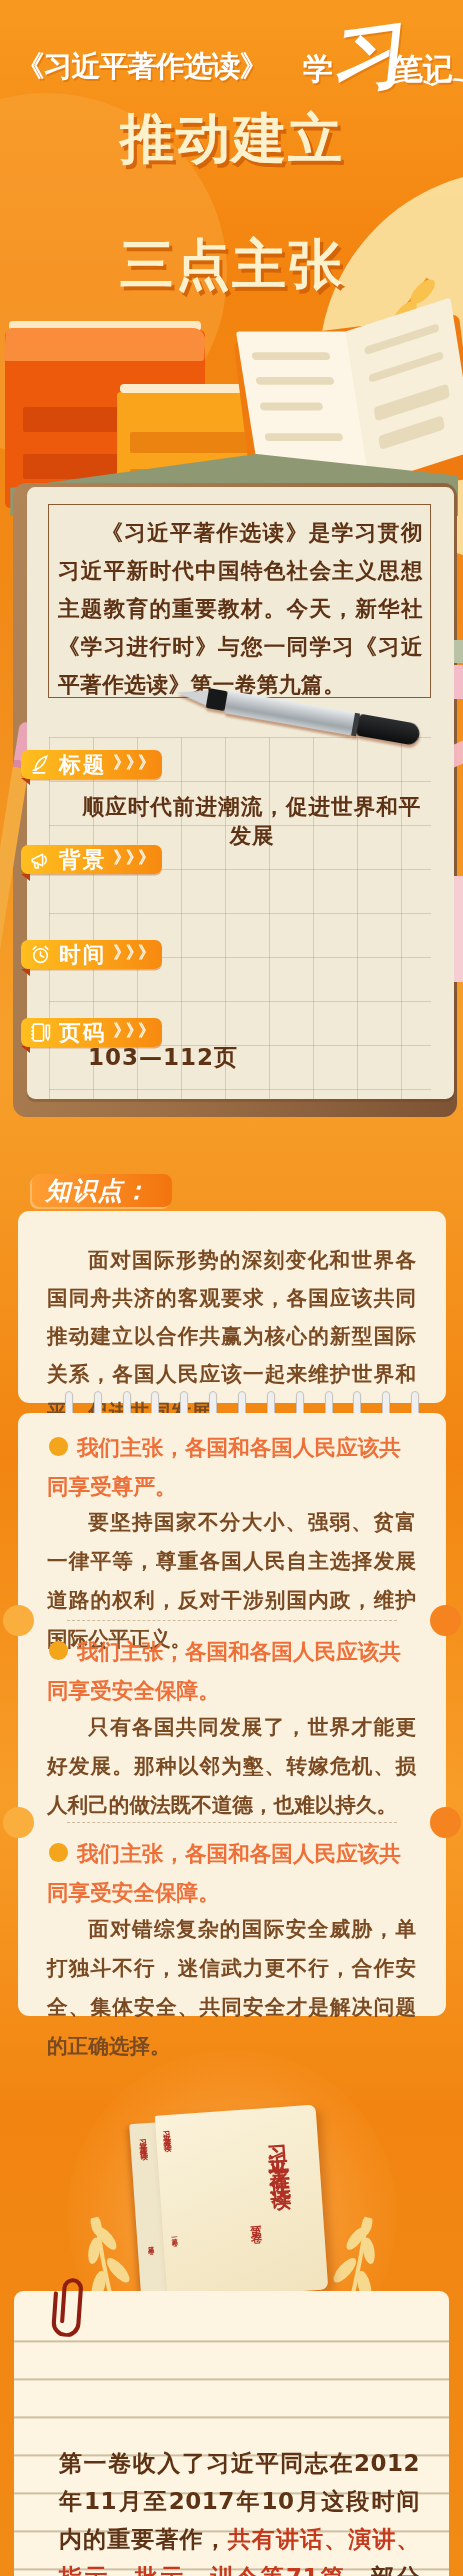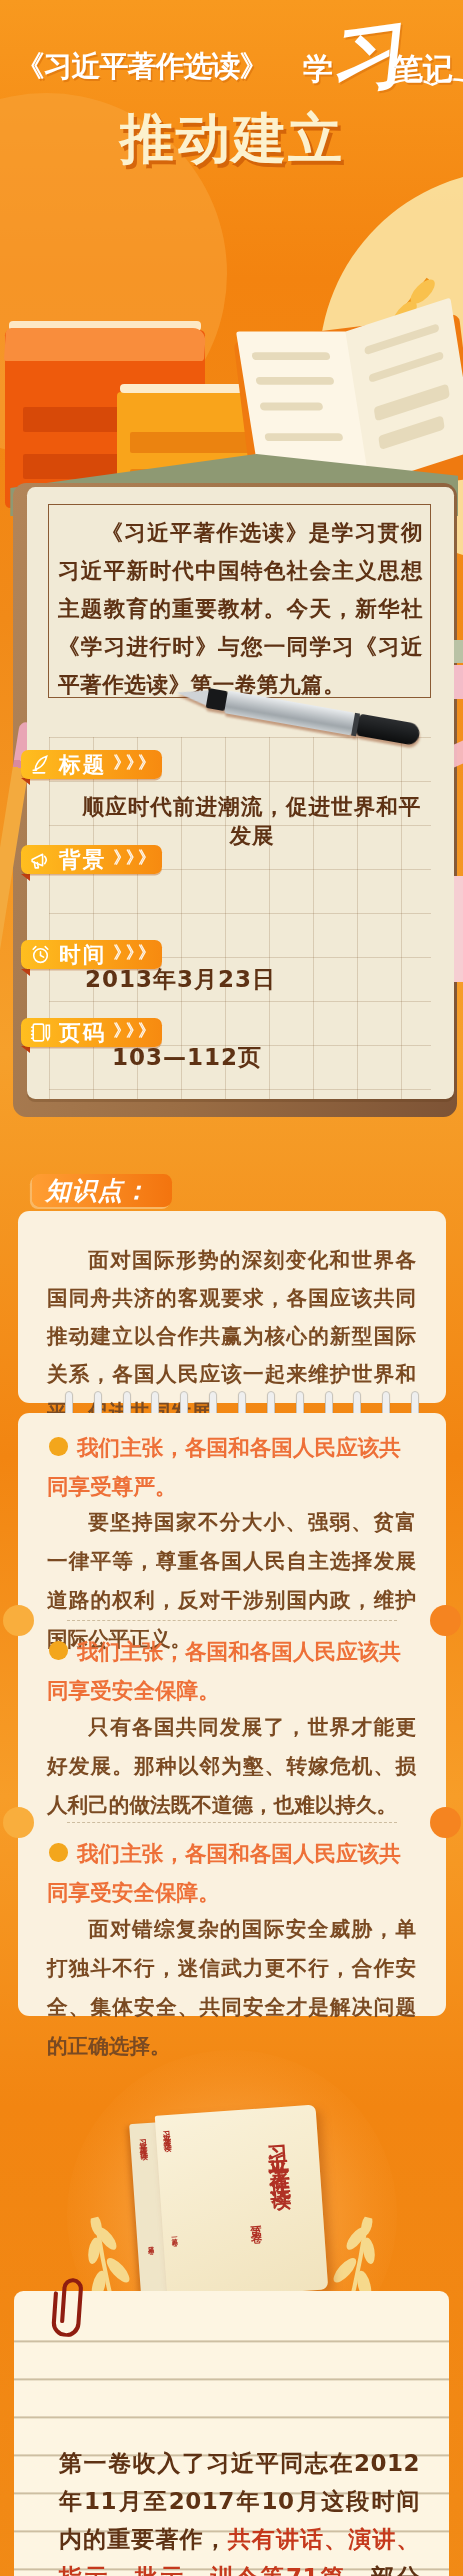--- a/index.html
+++ b/index.html
@@ -60,21 +60,21 @@
   .badge .arrows{color:#fff;font-size:16.5px;font-weight:800;opacity:.9;letter-spacing:-4.1px;padding-bottom:2.1px;}
   .fold{width:0;height:0;border-left:9.3px solid transparent;border-top:7.2px solid #bf3d12;}
   .b-title{left:20.6px;top:750px;} .f-title{left:20.6px;top:778px;}
   .b-bg{left:20.6px;top:845px;} .f-bg{left:20.6px;top:874px;}
   .b-time{left:20.6px;top:940px;} .f-time{left:20.6px;top:969px;}
   .b-page{left:20.6px;top:1018px;} .f-page{left:20.6px;top:1046px;}
   .meta-text{color:#5e3214;font-weight:700;letter-spacing:1px;text-align:center;}
   .m-title{left:77px;top:792px;width:350px;font-size:21.6px;}
   .m-bg{left:77px;top:871px;width:345px;font-size:21.6px;line-height:40px;}
   .m-time{left:85px;top:964px;font-size:23px;}
-  .m-page{left:88px;top:1042px;font-size:23px;margin-left:24px;}
+  .m-page{left:88px;top:1042px;font-size:23px;}
   
   .kbadge{left:32px;top:1174px;width:140px;height:33px;border-radius:8.2px;background:linear-gradient(90deg,#ff9e33,#f3740e);
     color:#fff;font-size:25px;font-weight:900;font-style:italic;display:flex;align-items:center;padding-left:13.4px;letter-spacing:1px;box-shadow:-2.1px 2.1px 0 rgba(252,214,160,.55);}
   .panel{left:18px;width:428px;background:#faf1df;border-radius:11.3px;}
   .panel1{top:1211px;height:192px;}
   .panel2{top:1413px;height:603px;}
   .ksummary{left:47px;top:1241px;width:369px;color:#7a4a22;font-size:20.6px;line-height:38px;font-weight:700;text-align:justify;text-indent:2em;}
   .pill{position:absolute;top:1391px;width:8.2px;height:30px;background:#efefef;border:1px solid #c9c5bc;border-radius:4.6px;box-shadow:0 1.5px 1px rgba(120,80,40,.35);}
   .dot{width:18.5px;height:18.5px;border-radius:50%;background:#f3a61c;}
   .hl{width:369px;left:47px;color:#ee7038;font-size:21.6px;font-weight:800;line-height:39px;text-indent:30px;}
@@ -141,20 +141,21 @@
     <g stroke="#ffffff" stroke-width="5" fill="none" stroke-linecap="round">
       <path d="M8 104 Q50 84 92 104 Q134 84 176 104"></path>
       <path d="M176 30 V104"></path>
         <path d="M158 30 H176"></path>
         <path d="M8 104 V96"></path>
     </g>
   </svg>
   <div class="abs logo-biji">笔记</div>
 
   <div class="abs main-title t1">推动建立</div>
+  <div class="abs main-title t3">三点主张</div>
 
   <div class="abs book-red">
     <div class="pagesbar"></div>
     <div class="flap"></div>
     <div class="bar" style="left:17.5px;top:77px;width:170px;height:25px;"></div>
     <div class="bar" style="left:17.5px;top:124px;width:170px;height:25px;"></div>
   </div>
   <div class="abs book-amber">
     <div class="pagesbar"></div>
     <div class="bar2" style="left:13.4px;top:40px;width:139px;height:20.6px;"></div>
@@ -230,21 +231,20 @@
       <g stroke="#fff" stroke-width="3" fill="none" stroke-linecap="round">
         <circle cx="22" cy="24" r="13"></circle>
           <path d="M22 17 V24 L28 27"></path>
           <path d="M8 12 L13 7"></path>
           <path d="M36 12 L31 7"></path>
       </g>
     </svg>
     <span class="lbl">时间</span>
     <span class="arrows">》》》</span>
   </div>
-  <div class="abs meta-text m-time">2013年3月23日</div>
 
   <div class="abs fold f-page"></div>
   <div class="abs badge b-page">
     <svg width="23" height="23" viewBox="0 0 44 44">
       <g stroke="#fff" stroke-width="3" fill="none" stroke-linecap="round">
         <rect x="8" y="6" width="20" height="32" rx="3"></rect>
           <path d="M8 12 H5 M8 19 H5 M8 26 H5 M8 33 H5"></path>
           <path d="M33 8 V30 L36 36 L39 30 V8 Z"></path>
       </g>
     </svg>

